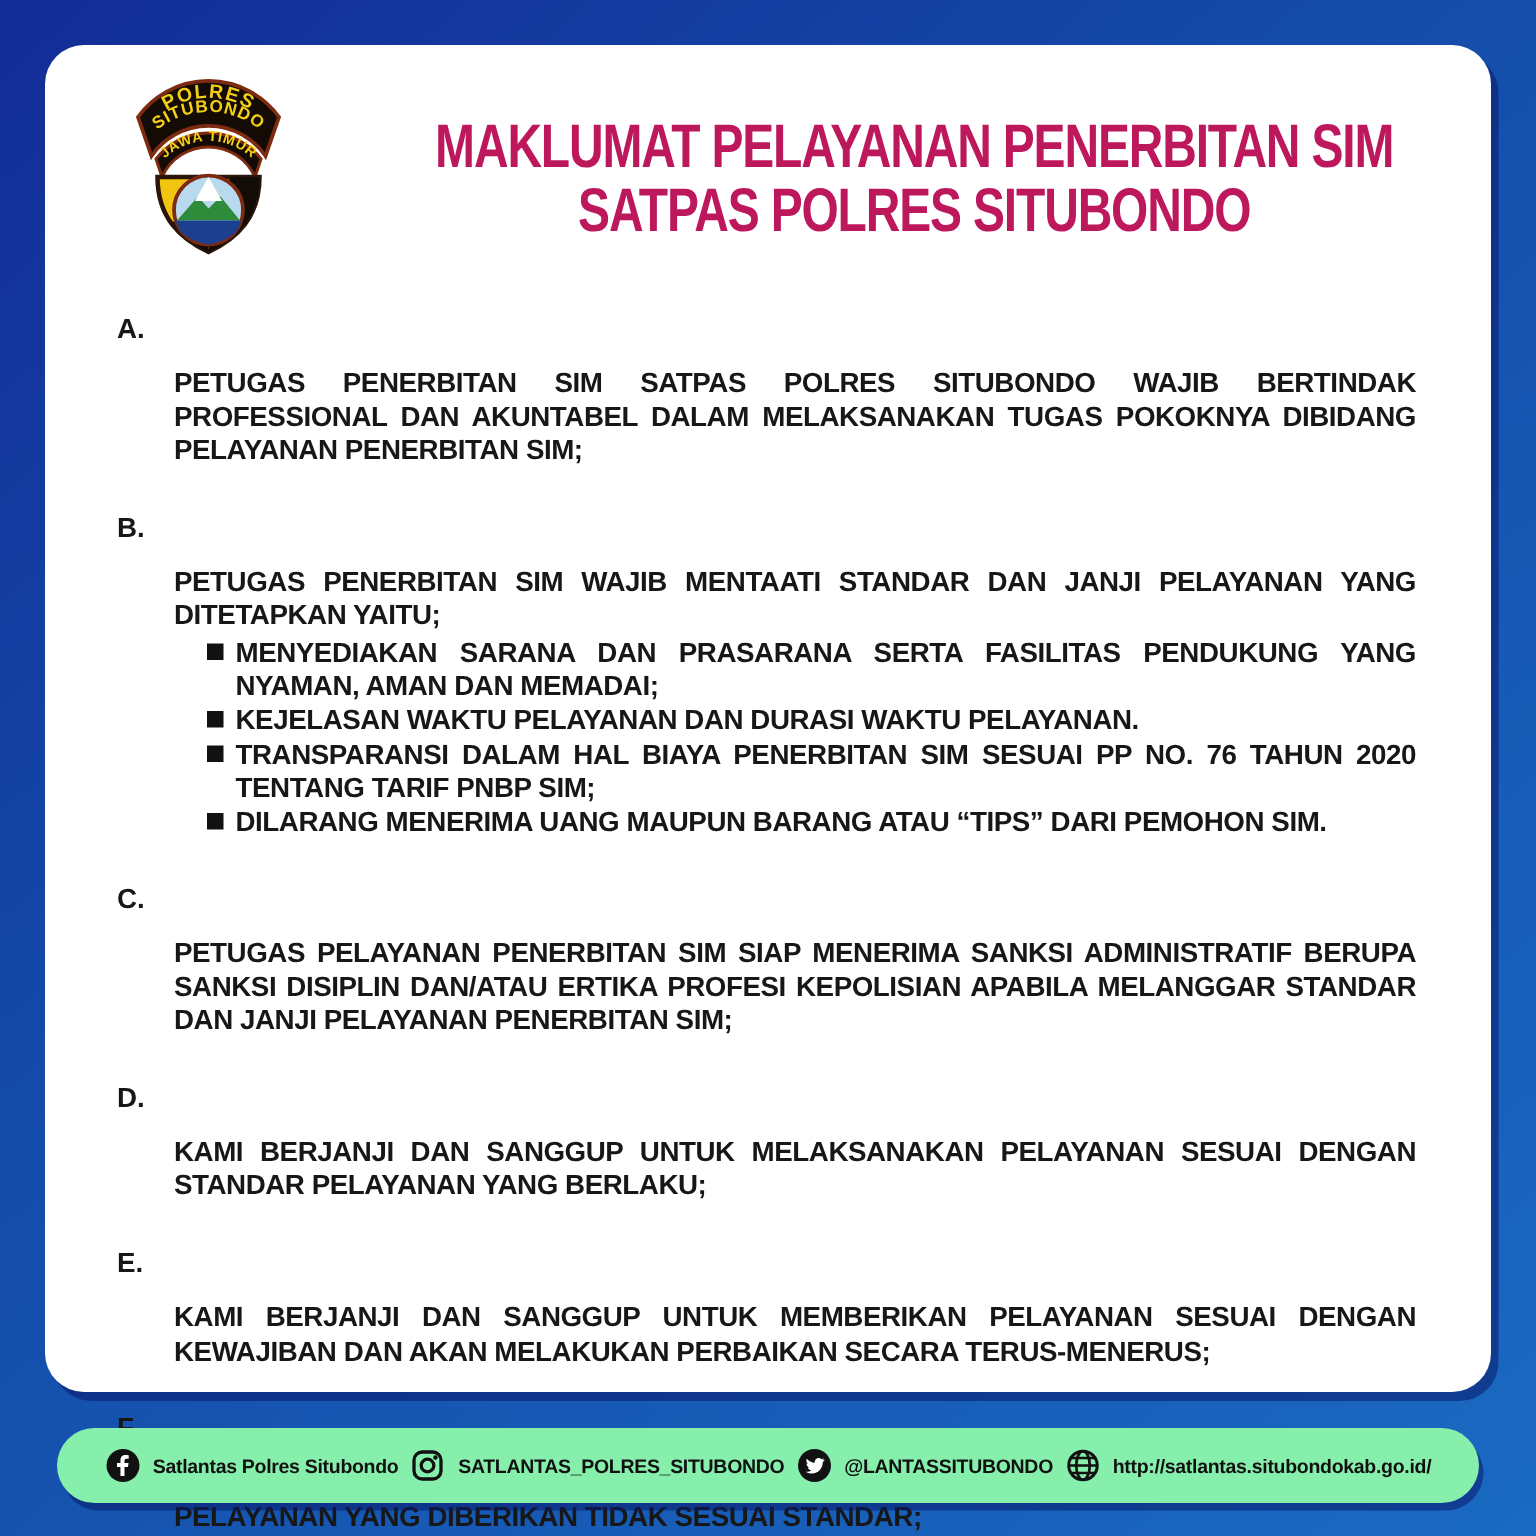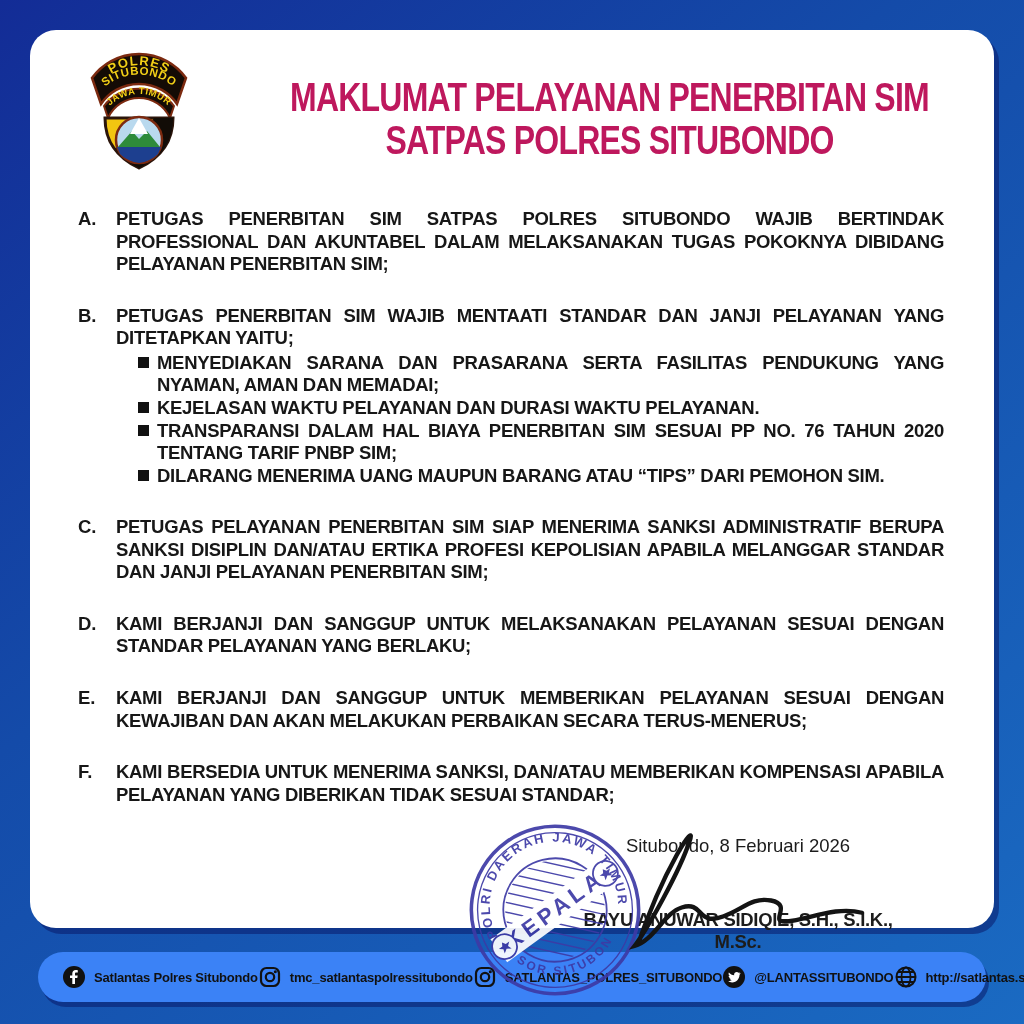--- a/index.html
+++ b/index.html
@@ -21,21 +21,21 @@
   .title-wrap { flex:1; text-align:center; padding-top:28px; color:#be185d; }
   .title-line {
     display:block; white-space:nowrap; font-weight:bold;
     font-size:41px; line-height:1.06; letter-spacing:-1px;
     transform:scaleX(.78); transform-origin:50% 50%;
   }
   
   .items { margin-top:32px; color:#171717; }
   .item { display:flex; margin-bottom:29px; }
   .item-letter { flex:none; width:38px; font-weight:bold; font-size:18.5px; line-height:1.22; }
-  .item-body { flex:1; }
+  .item-body { flex:1;margin-top:36px; }
   .item-text {
     font-weight:bold; font-size:18.5px; line-height:1.22;
     text-align:justify; letter-spacing:-.3px;
   }
   .bullets { margin-top:2px; margin-left:22px; }
   .bullet-row { display:flex; }
   .bullet-sq { flex:none; width:11px; height:11px; background:#111; margin:5px 8px 0 0; }
   .bullet-text {
     flex:1; font-weight:bold; font-size:18.5px; line-height:1.22;
     text-align:justify; letter-spacing:-.3px;
@@ -50,21 +50,21 @@
   .sig-space { height:52px; }
   .sig-name {
     display:inline-block; font-size:18.5px; font-weight:bold;
     border-bottom:2.5px solid #111; padding-bottom:1px; letter-spacing:-.3px;
   }
   .stamp-svg { position:absolute; left:-18px; top:-14px; z-index:4; opacity:.92; }
   .sign-svg  { position:absolute; left:95px; top:-22px; z-index:5; }
   
   .footer-pill {
     position:absolute; left:38px; top:952px; width:948px; height:50px;
-    background:#3b82f6; border-radius:25px;
+    background:#86efac; border-radius:25px;
     box-shadow:3px 5px 0 rgba(10,25,105,.55);
     display:flex; align-items:center; justify-content:space-evenly;
     padding:0 24px;
   }
   .f-item { display:flex; align-items:center; gap:8px; }
   .f-label { font-size:13px; font-weight:bold; color:#111; letter-spacing:-.2px; white-space:nowrap; }
 </style>
 </head>
 <body>
 
@@ -245,35 +245,27 @@
 <div class="footer-pill">
 
   <div class="f-item">
     <svg width="24" height="24" viewBox="0 0 24 24">
       <circle cx="12" cy="12" r="11" fill="#111"></circle>
       <path d="M13 19 v-6 h2.3 l.4-2.6 H13 V8.8 c0-.8.3-1.3 1.4-1.3 h1.4 V5.2 C15.4 5.1 14.6 5 13.7 5 c-2 0-3.4 1.2-3.4 3.5 v1.9 H8 v2.6 h2.3 V19 Z" fill="#fff"></path>
     </svg>
     <span class="f-label">Satlantas Polres Situbondo</span>
   </div>
 
+
   <div class="f-item">
     <svg width="24" height="24" viewBox="0 0 24 24">
       <rect x="3" y="3" width="18" height="18" rx="5.5" fill="none" stroke="#111" stroke-width="2.2"></rect>
       <circle cx="12" cy="12" r="4.2" fill="none" stroke="#111" stroke-width="2.2"></circle>
       <circle cx="17.3" cy="6.7" r="1.5" fill="#111"></circle>
     </svg>
-    <span class="f-label">tmc_satlantaspolressitubondo</span>
-  </div>
-
-  <div class="f-item">
-    <svg width="24" height="24" viewBox="0 0 24 24">
-      <rect x="3" y="3" width="18" height="18" rx="5.5" fill="none" stroke="#111" stroke-width="2.2"></rect>
-      <circle cx="12" cy="12" r="4.2" fill="none" stroke="#111" stroke-width="2.2"></circle>
-      <circle cx="17.3" cy="6.7" r="1.5" fill="#111"></circle>
-    </svg>
     <span class="f-label">SATLANTAS_POLRES_SITUBONDO</span>
   </div>
 
   <div class="f-item">
     <svg width="24" height="24" viewBox="0 0 24 24">
       <circle cx="12" cy="12" r="11" fill="#111"></circle>
       <path d="M18.5 8.2 c-.4.2-.9.3-1.4.4 .5-.3.9-.8 1.1-1.4 -.5.3-1 .5-1.6.6 -.5-.5-1.1-.8-1.9-.8 -1.4 0-2.6 1.2-2.6 2.6 0 .2 0 .4.1.6 -2.1-.1-4-1.1-5.3-2.7 -.2.4-.3.8-.3 1.3 0 .9.5 1.7 1.2 2.2 -.4 0-.8-.1-1.2-.3 v0 c0 1.3.9 2.3 2.1 2.6 -.2.1-.4.1-.7.1 -.2 0-.3 0-.5-.1 .3 1 1.3 1.8 2.4 1.8 -.9.7-2 1.1-3.2 1.1 -.2 0-.4 0-.6 0 1.2.7 2.5 1.2 4 1.2 4.8 0 7.4-4 7.4-7.4 v-.3 c.5-.4.9-.8 1.3-1.4 Z" fill="#fff"></path>
     </svg>
     <span class="f-label">@LANTASSITUBONDO</span>
   </div>

